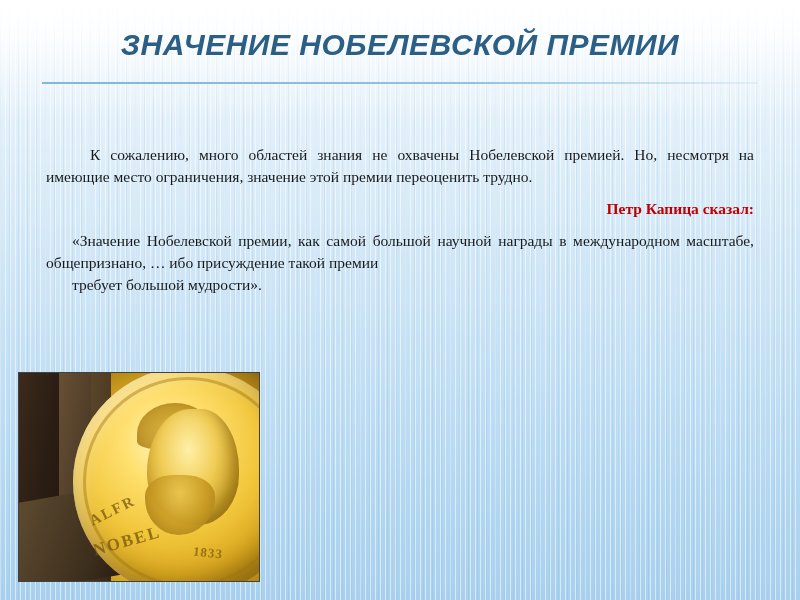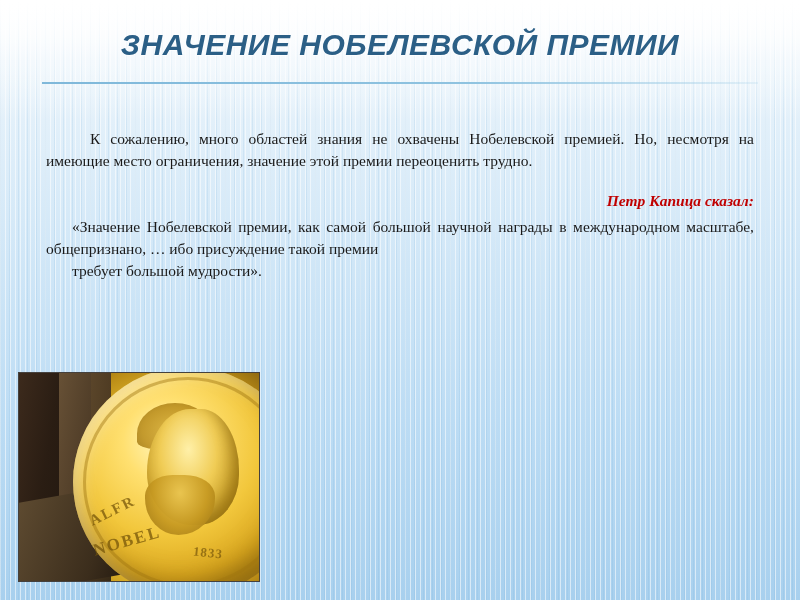--- a/index.html
+++ b/index.html
@@ -87,34 +87,33 @@
     width: 708px;
     color: #1a1a1a;
     font-family: "Liberation Serif", serif;
     font-size: 15.5px;
     line-height: 1.42;
   }
 
   .para {
     text-align: justify;
     text-indent: 44px;
-    margin: 0 0 2px 0;
+    margin: 16px 0 2px 0;
   }
 
   .speaker {
-    margin-top: 18px;
+    margin-top: 10px;
     text-align: right;
     font-weight: bold;
-    font-style: italic;
     color: #c00000;
     font-size: 15.5px;
   }
 
   .quote {
-    margin-top: 4px;
+    margin-top: 10px;
     text-align: justify;
     text-indent: 26px;
   }
   .quote .lastline {
     display: block;
   }
 
   .photo {
     position: absolute;
     left: 18px;

